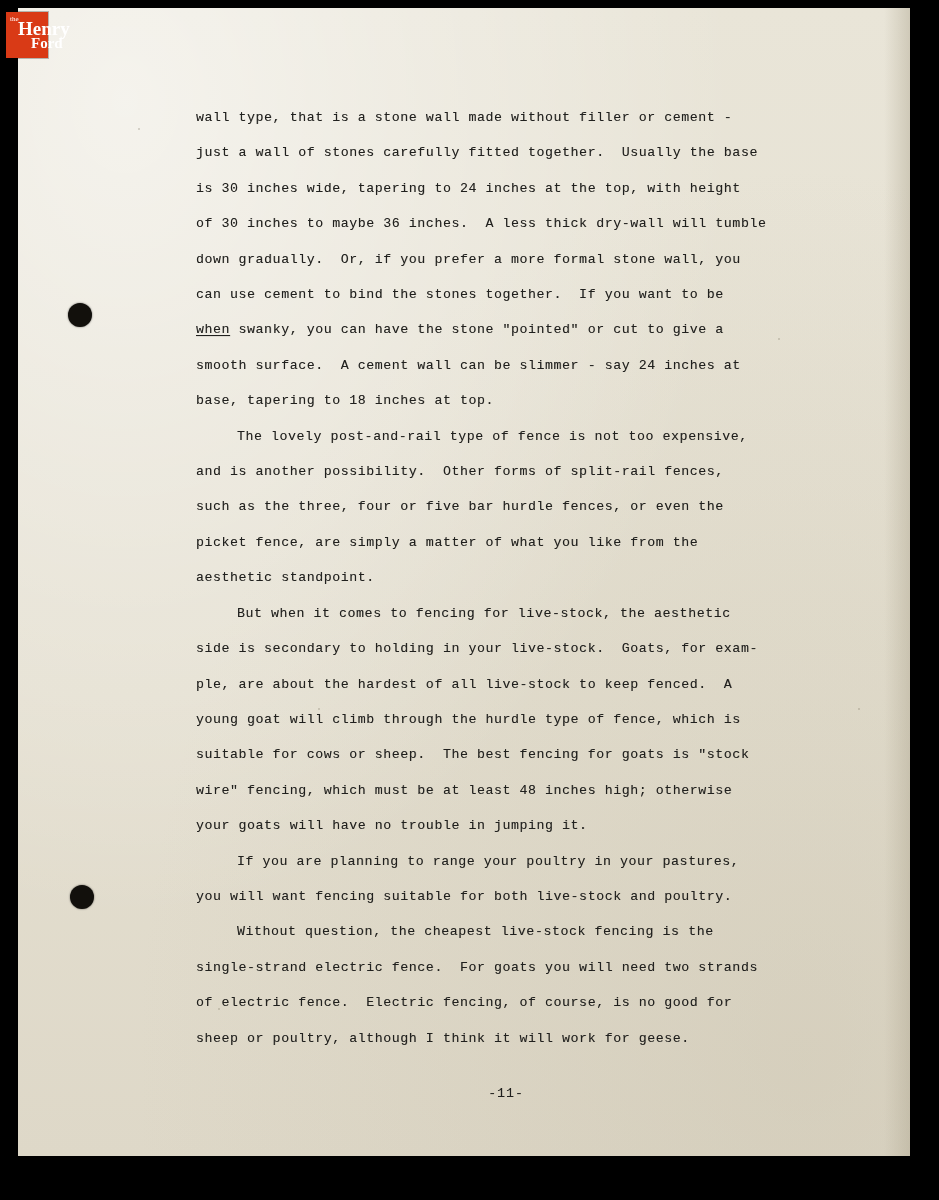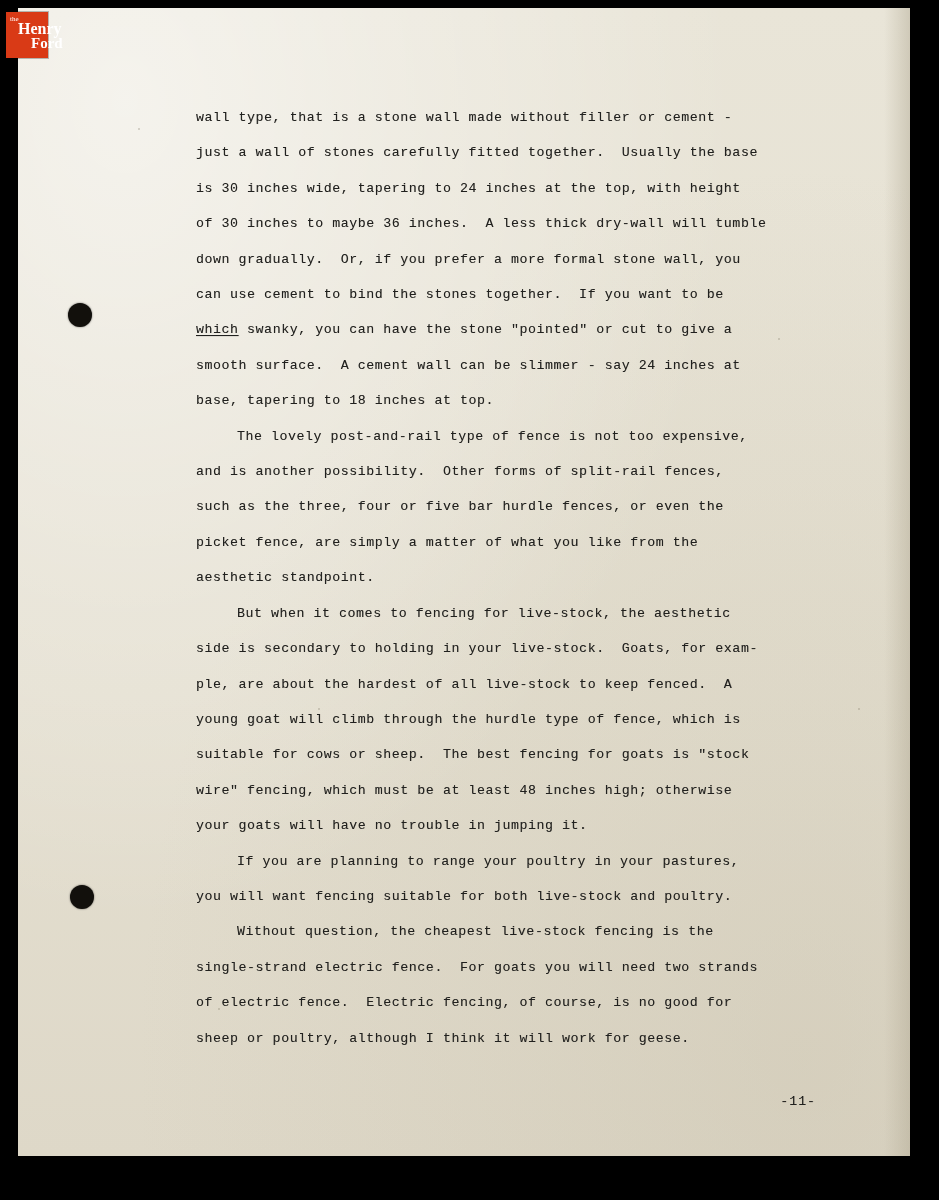--- a/index.html
+++ b/index.html
@@ -79,21 +79,21 @@
     left: 4px;
     top: 3px;
     font-size: 7px;
     line-height: 8px;
     letter-spacing: 0px;
   }
   #logo .henry {
     position: absolute;
     left: 12px;
     top: 10px;
-    font-size: 16px;
+    font-size: 19px;
     font-weight: bold;
     line-height: 13px;
   }
   #logo .ford {
     position: absolute;
     left: 5px;
     top: 24px;
     font-size: 15px;
     font-weight: bold;
     line-height: 15px;
@@ -135,27 +135,26 @@
   }
   .u {
     text-decoration: underline;
     text-underline-offset: 2px;
   }
   #folio {
     position: absolute;
     left: 178px;
     top: 1078px;
     width: 620px;
-    text-align: right;
+    text-align: center;
     color: #20201e;
     font-family: "Liberation Mono", "DejaVu Sans Mono", monospace;
     font-size: 13.2px;
     letter-spacing: 1px;
     text-shadow: 0.3px 0.3px 0 rgba(60,55,45,0.35);
-    margin-top: 8px;
   }
   
   .speck {
     position: absolute;
     background: rgba(120,112,92,0.35);
     border-radius: 50%;
     width: 2px;
     height: 2px;
   }
 </style>
@@ -165,21 +164,21 @@
 <div id="stage">
 
   <div id="page">
 
     <div id="typescript"><div class="p">wall type, that is a stone wall made without filler or cement -
 just a wall of stones carefully fitted together.  Usually the base
 is 30 inches wide, tapering to 24 inches at the top, with height
 of 30 inches to maybe 36 inches.  A less thick dry-wall will tumble
 down gradually.  Or, if you prefer a more formal stone wall, you
 can use cement to bind the stones together.  If you want to be
-<span class="u">which</span> swanky, you can have the stone "pointed" or cut to give a
+<span class="u">when</span> swanky, you can have the stone "pointed" or cut to give a
 smooth surface.  A cement wall can be slimmer - say 24 inches at
 base, tapering to 18 inches at top.</div><div class="p"><span class="indent"></span>The lovely post-and-rail type of fence is not too expensive,
 and is another possibility.  Other forms of split-rail fences,
 such as the three, four or five bar hurdle fences, or even the
 picket fence, are simply a matter of what you like from the
 aesthetic standpoint.</div><div class="p"><span class="indent"></span>But when it comes to fencing for live-stock, the aesthetic
 side is secondary to holding in your live-stock.  Goats, for exam-
 ple, are about the hardest of all live-stock to keep fenced.  A
 young goat will climb through the hurdle type of fence, which is
 suitable for cows or sheep.  The best fencing for goats is "stock

